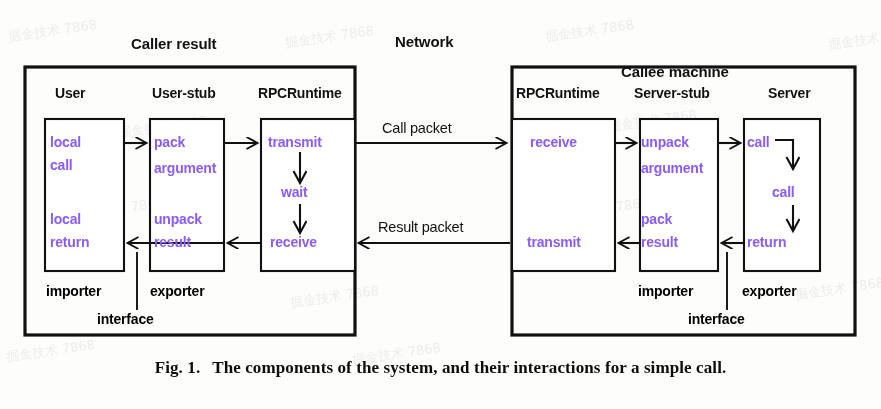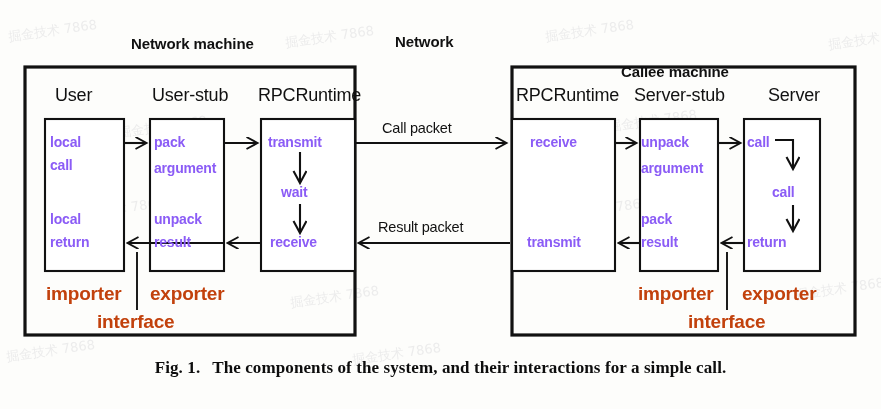--- a/index.html
+++ b/index.html
@@ -27,41 +27,41 @@
     font-family: "Liberation Sans", sans-serif;
     font-size: 15px;
     font-weight: 600;
     color: #111111;
     white-space: nowrap;
     letter-spacing: -0.1px;
   }
   .col-title {
     position: absolute;
     font-family: "Liberation Sans", sans-serif;
-    font-size: 18px;
-    font-weight: 400;
+    font-size: 14px;
+    font-weight: 700;
     color: #111111;
     white-space: nowrap;
     letter-spacing: -0.2px;
   }
   .cell-text {
     position: absolute;
     font-family: "Liberation Sans", sans-serif;
     font-size: 14px;
     font-weight: 600;
     color: #8b5cf6;
     white-space: nowrap;
     letter-spacing: -0.2px;
   }
   .role-text {
     position: absolute;
     font-family: "Liberation Sans", sans-serif;
-    font-size: 19px;
-    font-weight: 600;
-    color: #c2410c;
+    font-size: 14px;
+    font-weight: 600;
+    color: #000000;
     white-space: nowrap;
     letter-spacing: -0.2px;
   }
   .packet-text {
     position: absolute;
     font-family: "Liberation Sans", sans-serif;
     font-size: 14.5px;
     font-weight: 400;
     color: #111111;
     white-space: nowrap;
@@ -179,21 +179,21 @@
 
     <line x1="744" y1="243" x2="722" y2="243" stroke="#111111" stroke-width="2.1" marker-end="url(#openArrowL)"></line>
     <line x1="640" y1="243" x2="619" y2="243" stroke="#111111" stroke-width="2.1" marker-end="url(#openArrowL)"></line>
 
     <path d="M 775 140 L 793 140 L 793 168" fill="none" stroke="#111111" stroke-width="2.1" marker-end="url(#openArrowD)"></path>
     <line x1="793" y1="205" x2="793" y2="230" stroke="#111111" stroke-width="2.1" marker-end="url(#openArrowD)"></line>
 
     <line x1="727" y1="252" x2="727" y2="310" stroke="#111111" stroke-width="1.9"></line>
   </svg>
 
-  <div class="machine-title" style="left:131px; top:35px;">Network machine</div>
+  <div class="machine-title" style="left:131px; top:35px;">Caller result</div>
   <div class="machine-title" style="left:395px; top:33px;">Network</div>
   <div class="machine-title" style="left:621px; top:35px;margin-top:28px;">Callee machine</div>
 
   <div class="col-title" style="left:55px;  top:85px;">User</div>
   <div class="col-title" style="left:152px; top:85px;">User-stub</div>
   <div class="col-title" style="left:258px; top:85px;">RPCRuntime</div>
 
   <div class="cell-text" style="left:50px; top:134px;">local</div>
   <div class="cell-text" style="left:50px; top:157px;">call</div>
   <div class="cell-text" style="left:50px; top:211px;">local</div>

